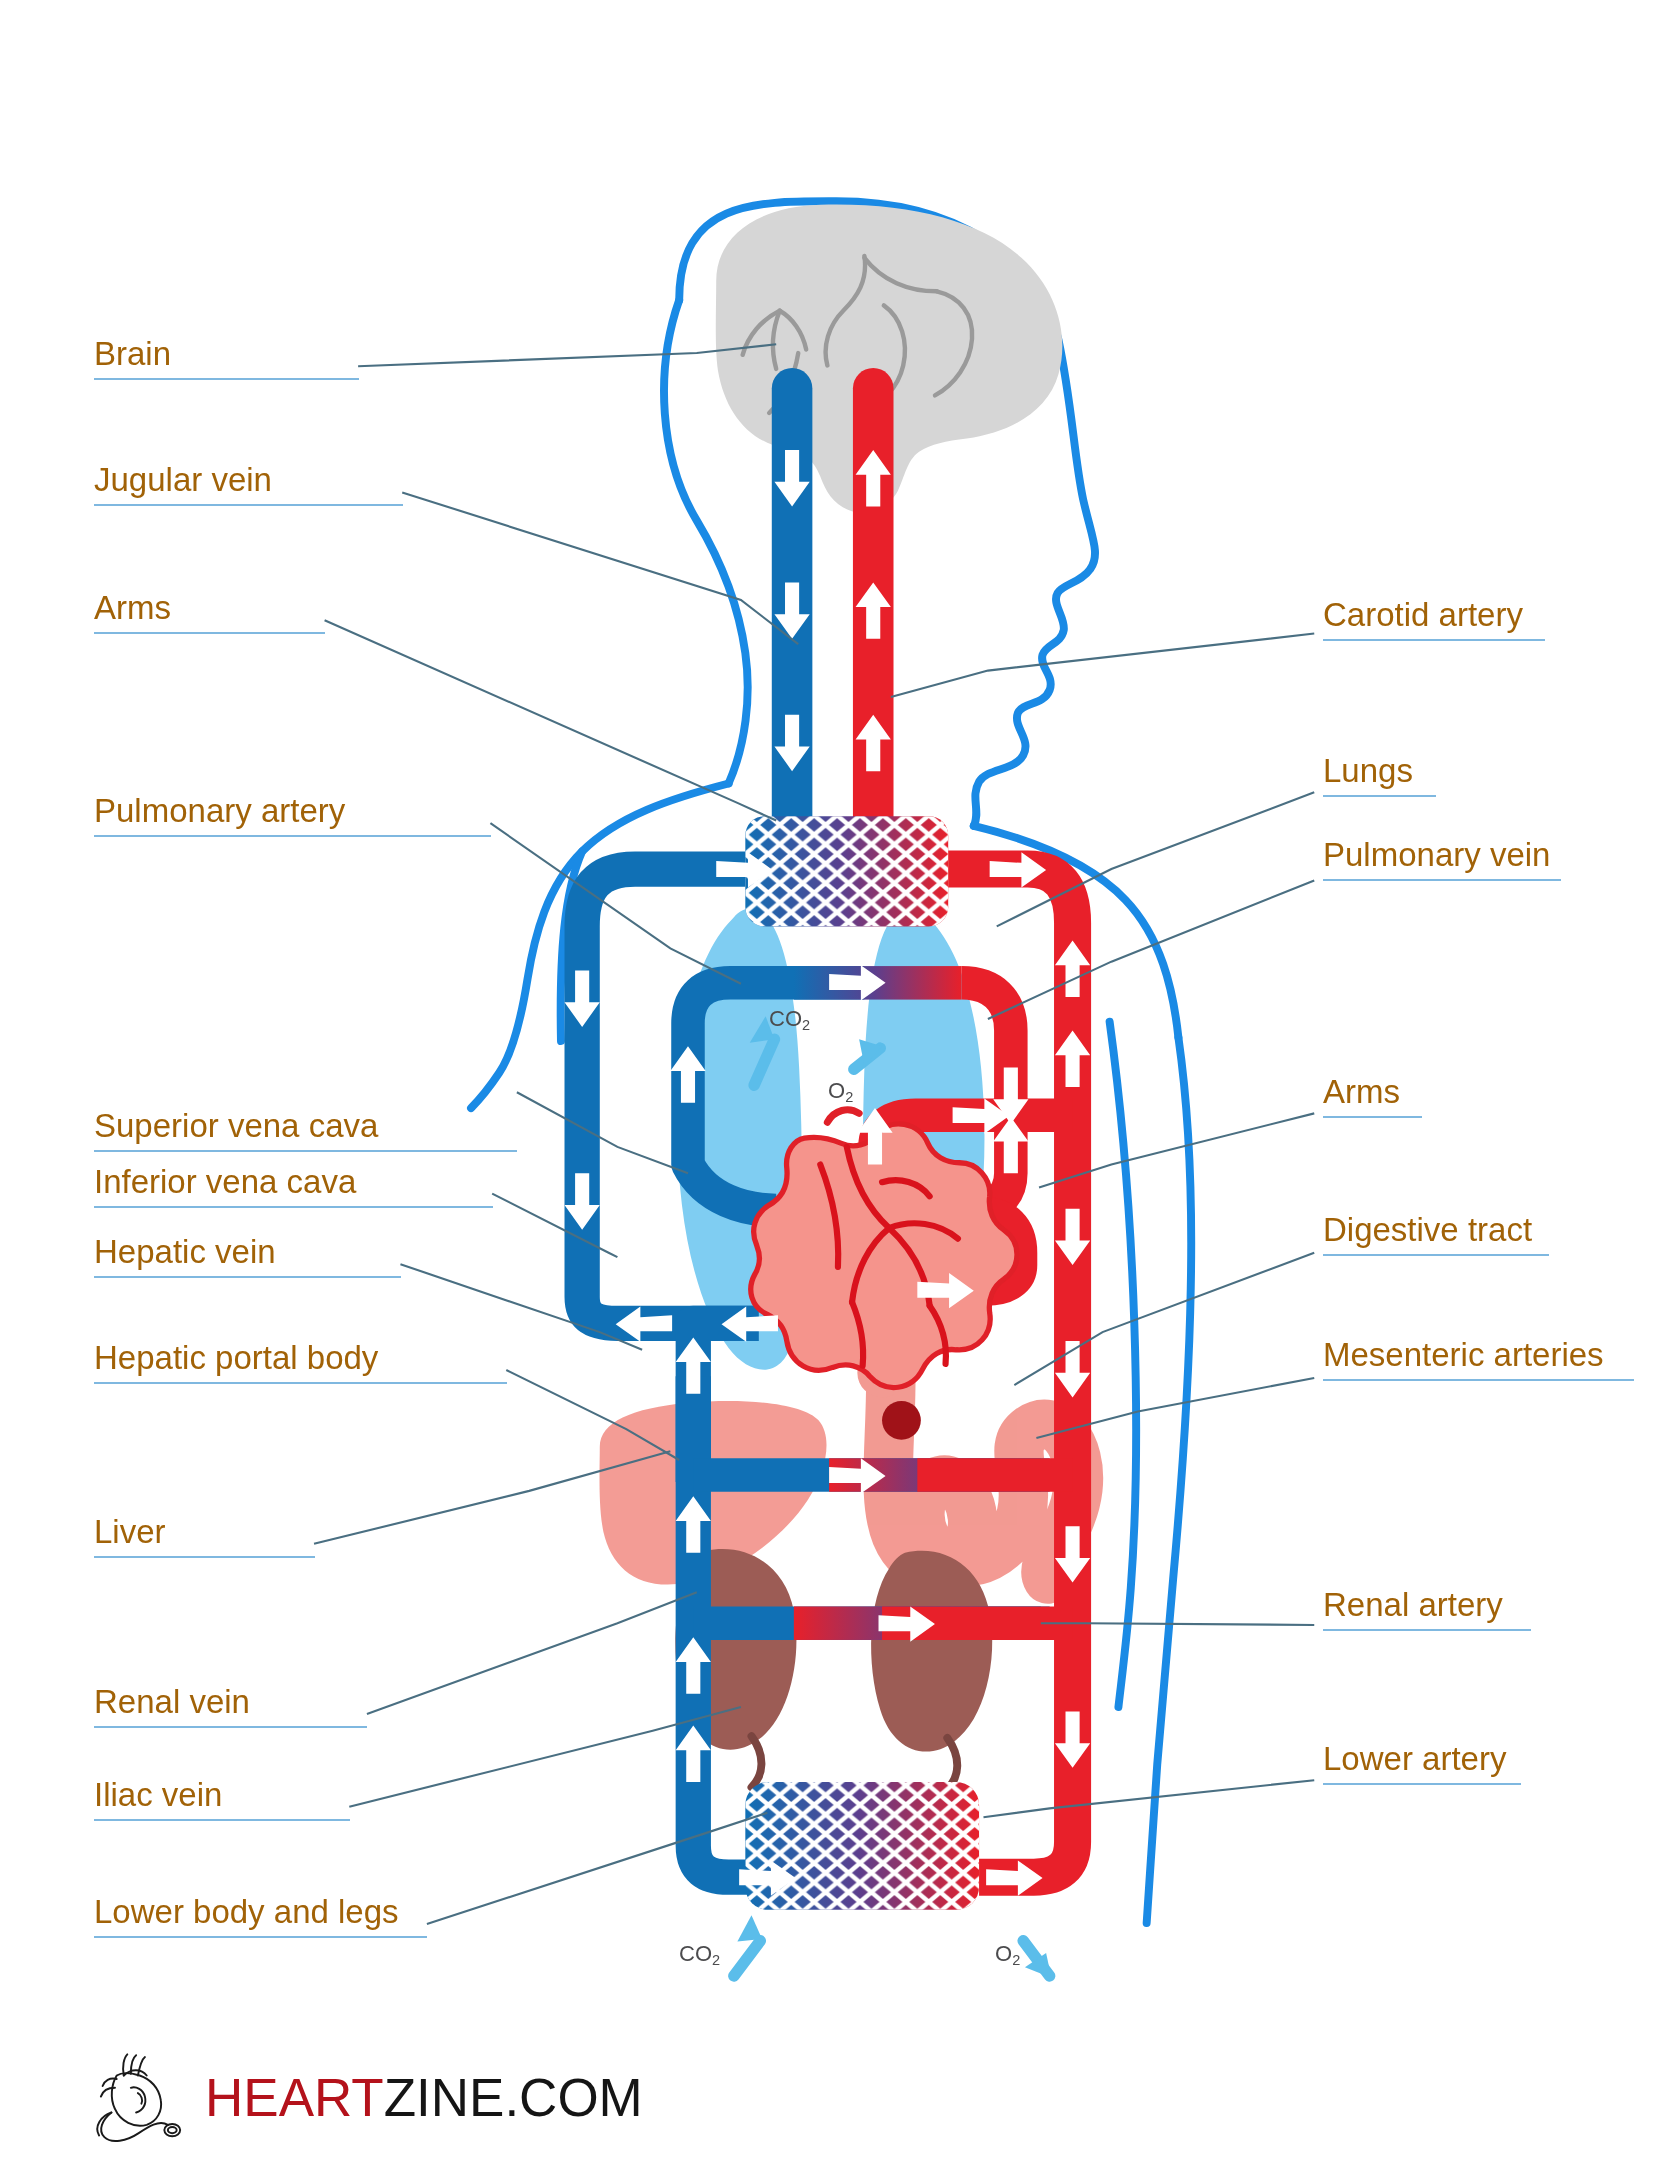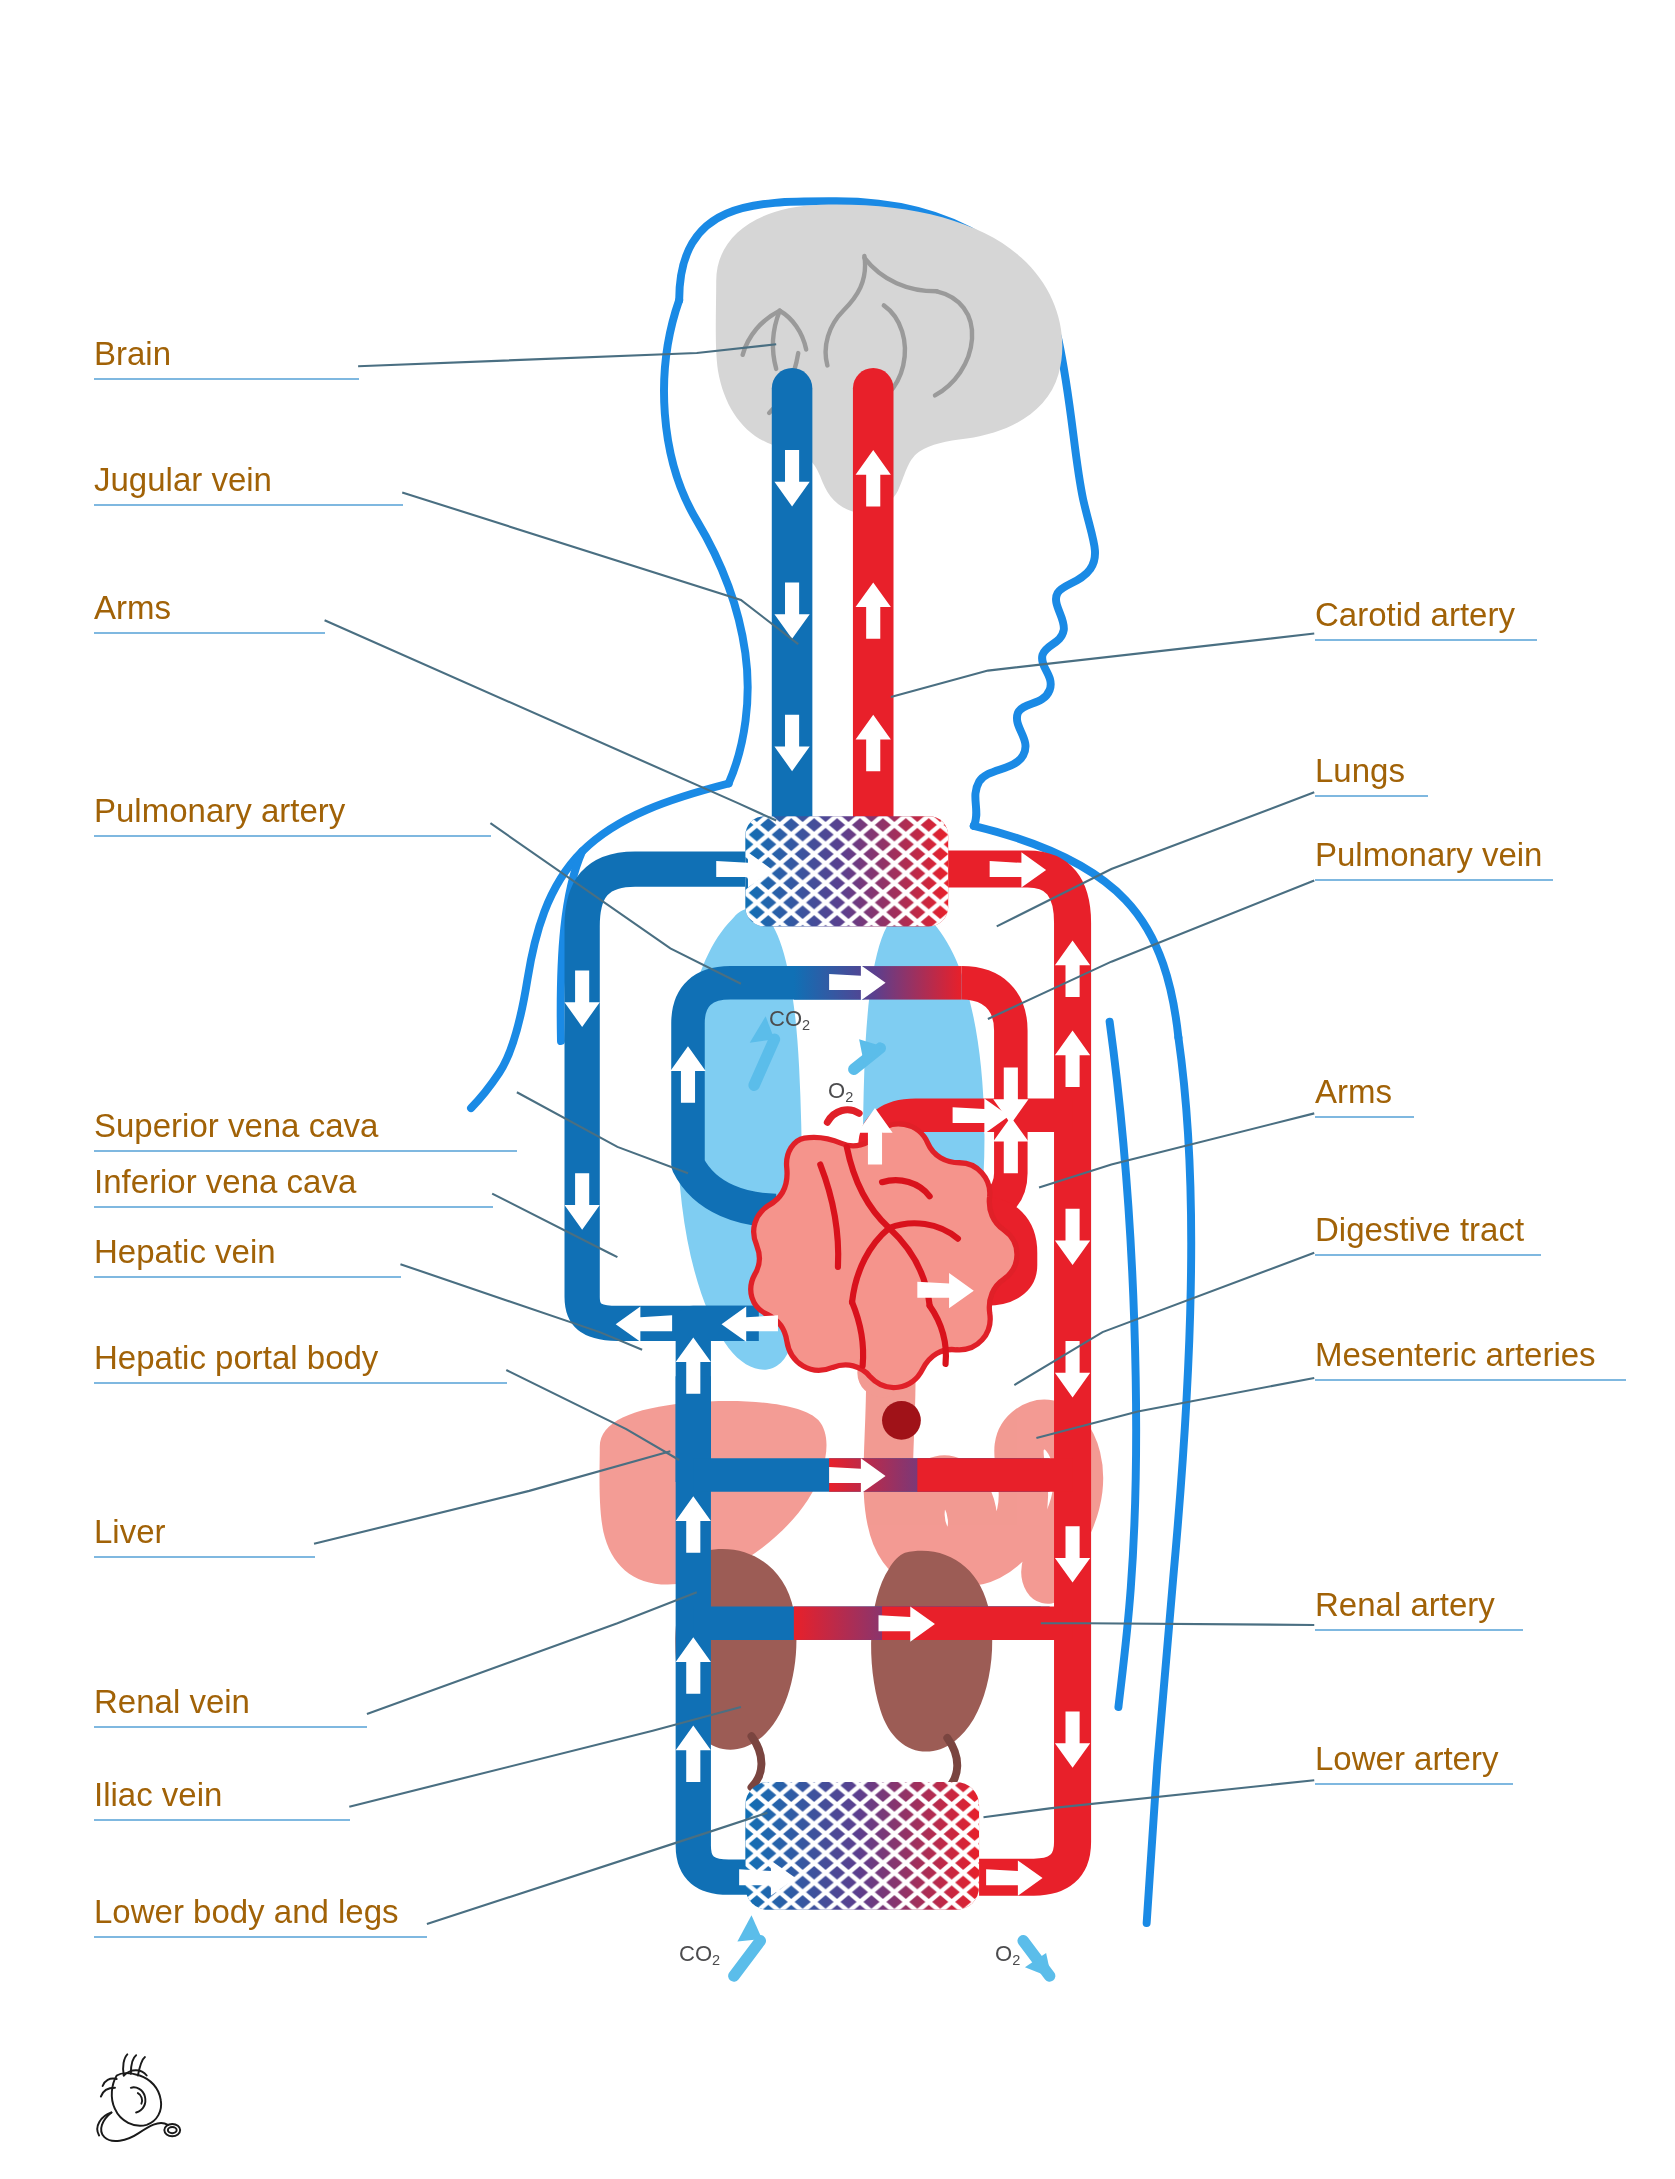--- a/index.html
+++ b/index.html
@@ -18,21 +18,21 @@
   
   svg.layer{position:absolute;left:0;top:0;width:1675px;height:2180px;overflow:visible;}
   
   .lbl{
     position:absolute;color:#a16207;font-size:33px;white-space:nowrap;
     line-height:1;padding-bottom:6.2px;
   }
   .lbl .u{
     display:block;height:1.8px;background:#7fb8e0;margin-top:8px;width:100%;
   }
-  .lbl.right{text-align:left;}
+  .lbl.right{text-align:left;margin-left:8px;}
   
   .gas{
     position:absolute;color:#4c4c4e;font-size:22px;white-space:nowrap;
   }
   .gas sub{font-size:0.66em;vertical-align:-0.25em;}
   
   #brand{
     position:absolute;left:85px;top:2049px;display:flex;align-items:center;gap:16px;
   }
   #brandtext{font-size:53px;letter-spacing:0px;line-height:1;}
@@ -478,16 +478,17 @@
         <path d="M52,44 C58,42 66,46 68,54 C70,62 66,70 58,72"></path>
         <path d="M60,50 C64,52 66,58 64,62"></path>
 
         <path d="M30,72 C20,80 14,92 22,100 C30,108 48,104 60,96 C72,88 84,80 94,86"></path>
         <path d="M30,72 C18,76 10,88 16,98"></path>
 
         <ellipse cx="99" cy="92" rx="9" ry="7"></ellipse>
         <ellipse cx="99" cy="92" rx="5" ry="3.5"></ellipse>
       </g>
     </svg>
+    <div id="brandtext"><span class="r">HEART</span><span class="k">ZINE.COM</span></div>
   </div>
 
 </div>
 
 
 </body></html>

